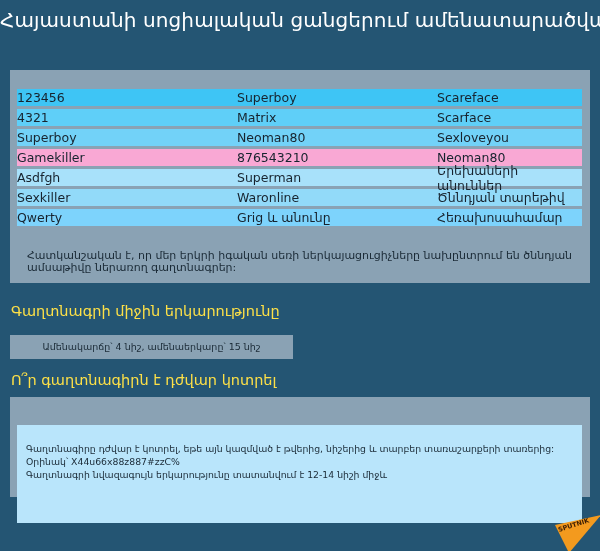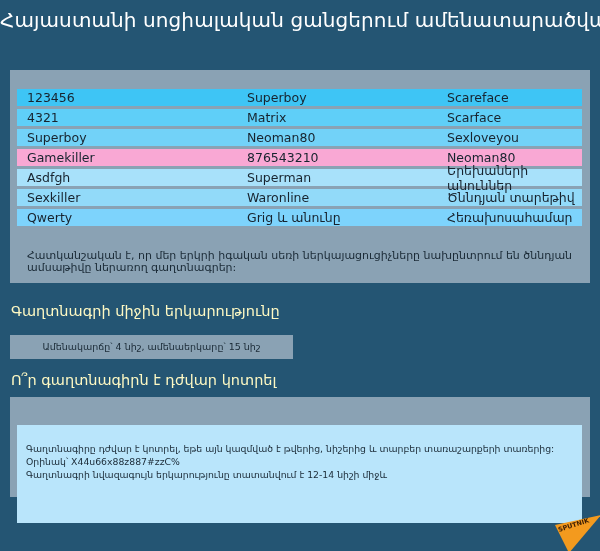--- a/index.html
+++ b/index.html
@@ -27,31 +27,31 @@
     .rows {
       position: absolute; left: 7px; top: 19px; width: 565px;
     }
     .row {
       height: 17px; margin-bottom: 3px;
       display: flex; align-items: center;
       font-family: "DejaVu Sans", sans-serif;
       font-size: 12.5px;
       color: #17232e;
     }
-    .row .c1 { width: 220px; padding-left: 10px; }
+    .row .c1 { width: 220px; }
     .row .c2 { width: 200px; padding-left: 0px; }
     .row .c3 { flex: 1; padding-left: 0px; }
     .top-note {
       position: absolute; left: 17px; top: 180px; width: 550px;
       font-size: 11px; line-height: 12px;
       color: #1a2a36;
     }
     .h2 {
       position: absolute; left: 11px;
-      color: #fef9c3; font-size: 14.5px;
+      color: #fde047; font-size: 14.5px;
       white-space: nowrap;
     }
     .len-box {
       position: absolute; left: 10px; top: 335px;
       width: 283px; height: 24px;
       background: #8aa2b4;
       font-size: 9.5px; line-height: 24px;
       text-align: center;
       color: #1a2a36;
       white-space: nowrap;

